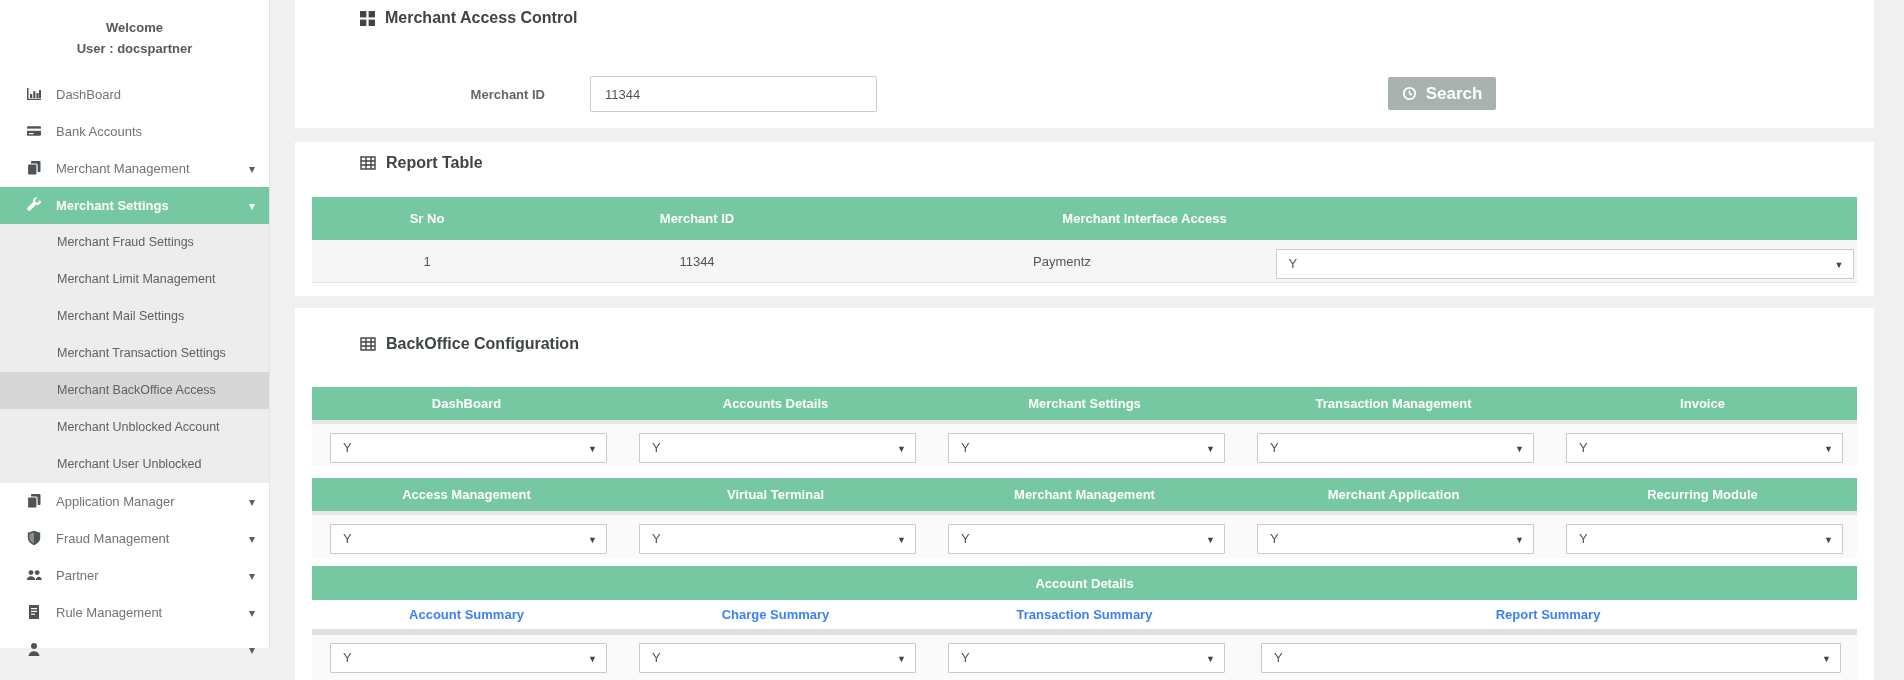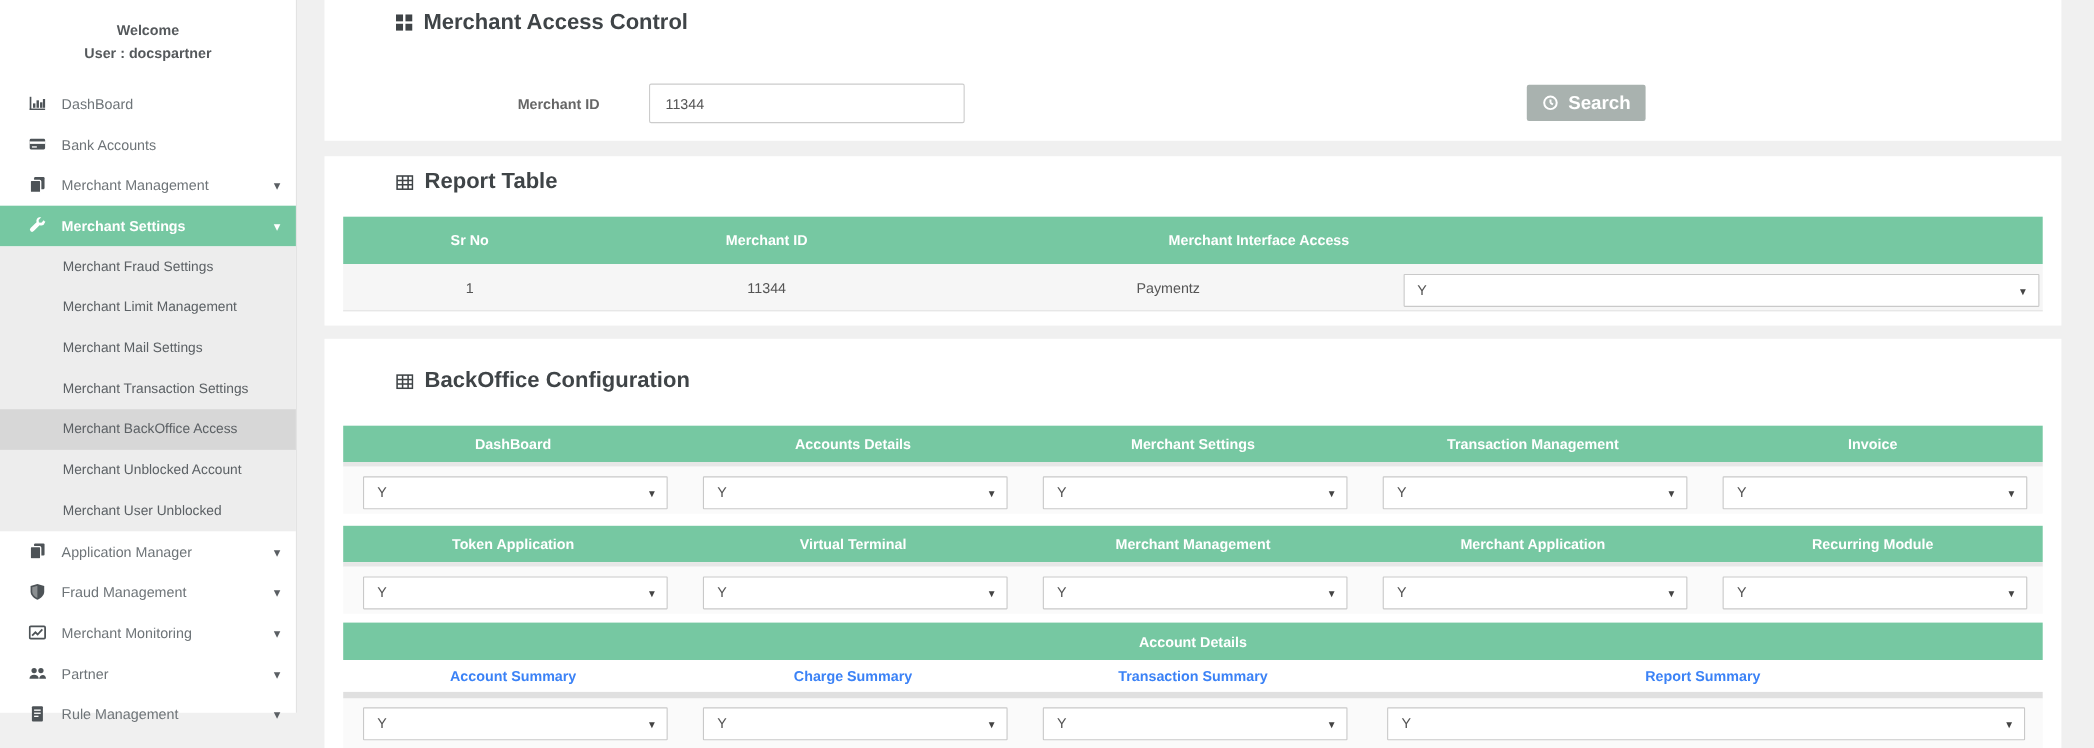--- a/index.html
+++ b/index.html
@@ -16,21 +16,21 @@
   .ncaret { flex:none; color:#5a5f63; }
   .ncaret::after { content:"▾"; font-size:12px; }
   .nav-item.active { background:#76c8a2; color:#fff; font-weight:bold; }
   .nav-item.active .nicon, .nav-item.active .ncaret { color:#fff; }
   .submenu { background:#ededed; }
   .subitem { height:37px; line-height:37px; padding-left:57px; font-size:12.5px; color:#5c6165; white-space:nowrap; cursor:pointer; }
   .subitem.active { background:#d7d7d7; }
 
   
   .card { position:absolute; left:295px; width:1579px; background:#fff; }
-  .card-title { position:absolute; left:17px; display:flex; align-items:center; color:#3f4447; font-size:20px; font-weight:bold;padding-left:48px; }
+  .card-title { position:absolute; left:17px; display:flex; align-items:center; color:#3f4447; font-size:16px; font-weight:bold;padding-left:48px; }
   .card-title .ticon { margin-right:10px; display:inline-flex; color:#3f4447; }
 
   #card-access { top:0; height:128px; }
   #card-report { top:142px; height:154px; }
   #card-backoffice { top:308px; height:372px; }
 
   
   .mid-label { position:absolute; left:60px; width:190px; top:87px; text-align:right; font-weight:bold; color:#666; }
   .mid-input { position:absolute; left:295px; top:76px; width:287px; height:36px; border:1px solid #ccc; border-radius:2px; padding:0 14px; font-size:13px; color:#555; font-family:inherit; outline:none; }
   .search-btn { position:absolute; left:1093px; top:77px; width:108px; height:33px; background:#a9b2af; border:none; border-radius:2px; color:#fff; font-size:17px; font-weight:bold; font-family:inherit; display:flex; align-items:center; justify-content:center; gap:9px; cursor:pointer; }
@@ -147,30 +147,20 @@
       <span class="nicon">
         <svg width="16" height="16" viewBox="0 0 16 16" fill="currentColor">
             <path d="M8 .8l6.2 2v5c0 3.8-3.4 6.4-6.2 7.4C5.2 14.2 1.8 11.6 1.8 7.8v-5z"></path>
             <path d="M8 2.4v11.2C5.8 12.7 3.3 10.6 3.3 7.8V3.9z" fill="#fff" opacity=".35"></path>
           </svg>
       </span>
       <span class="nlabel">Fraud Management</span>
       <span class="ncaret"></span>
     </div>
 
-    <div class="nav-item">
-      <span class="nicon">
-        <svg width="16" height="16" viewBox="0 0 16 16" fill="none" stroke="currentColor" stroke-width="1.6">
-            <rect x="1" y="2.5" width="14" height="11" rx="1"></rect>
-            <path d="M3.2 10.8l3-3 2 2 4.3-4.6"></path>
-          </svg>
-      </span>
-      <span class="nlabel">Merchant Monitoring</span>
-      <span class="ncaret"></span>
-    </div>
 
     <div class="nav-item">
       <span class="nicon">
         <svg width="16" height="16" viewBox="0 0 16 16" fill="currentColor">
             <circle cx="5" cy="5.6" r="2.4"></circle>
             <circle cx="11.2" cy="5.6" r="2.4"></circle>
             <path d="M.8 13c0-2.3 1.9-3.7 4.2-3.7S9.2 10.7 9.2 13z"></path>
             <path d="M9.6 13c.2-2 1.6-3.3 3.5-3.3 1.4 0 2.6 1.3 2.8 3.3z"></path>
           </svg>
       </span>
@@ -308,21 +298,21 @@
         </div>
       <div class="dd-cell">
           <div class="select sel-std">
             <span class="sv">Y</span>
             <span class="caret"></span>
           </div>
         </div>
     </div>
 
     <div class="grow bo-head" style="margin-top:11px;">
-      <div class="hc">Token Application</div>
+      <div class="hc">Access Management</div>
       <div class="hc">Virtual Terminal</div>
       <div class="hc">Merchant Management</div>
       <div class="hc">Merchant Application</div>
       <div class="hc">Recurring Module</div>
     </div>
 
     <div class="dd-row">
       <div class="dd-cell">
           <div class="select sel-std">
             <span class="sv">Y</span>

